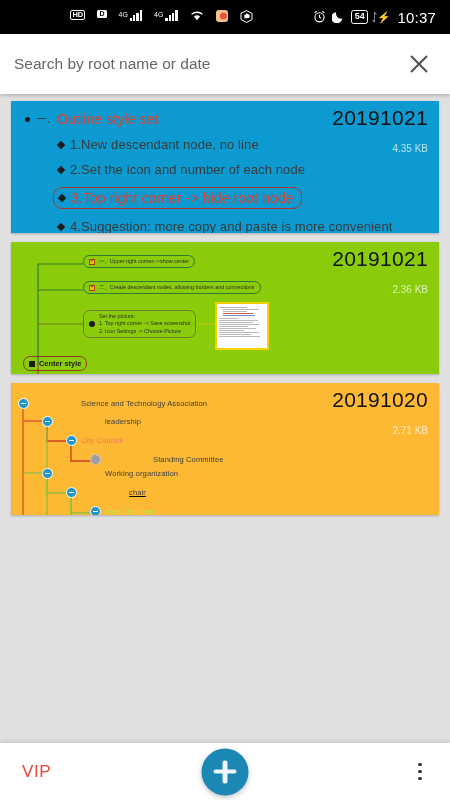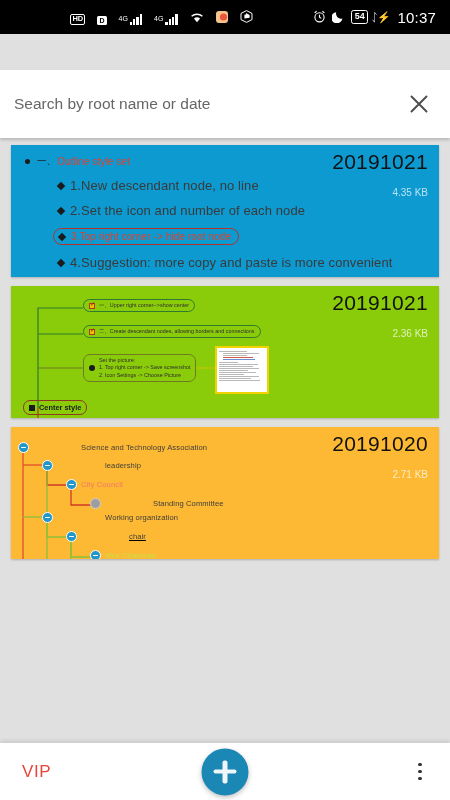--- a/index.html
+++ b/index.html
@@ -14,21 +14,21 @@
   
   .status-bar {
     height: 34px;
     background: #000;
     display: flex;
     align-items: center;
     justify-content: space-between;
     padding: 0 14px 0 22px;
     color: #fff;
   }
-  .status-left { display: flex; align-items: flex-end; gap: 12px; padding-left: 48px; }
+  .status-left { display: flex; align-items: flex-start; gap: 12px; padding-left: 48px; }
   .status-right { display: flex; align-items: center; gap: 6px; }
   .hd-badge {
     font-size: 7.5px; font-weight: bold; border: 1.4px solid #fff;
     border-radius: 2px; padding: 0.5px 1.5px; line-height: 1.05;
     letter-spacing: -0.2px;
   }
   .d-badge {
     font-size: 7px; font-weight: bold; background: #fff; color: #000;
     border-radius: 1.5px; padding: 0.5px 2px; line-height: 1.05;
   }
@@ -41,30 +41,29 @@
   .batt {
     border: 1.4px solid #fff; border-radius: 2.5px; font-size: 9px;
     font-weight: bold; padding: 0px 2.5px; line-height: 1.25;
   }
   .clock { font-size: 15px; letter-spacing: 0.2px; }
   .bolt { font-size: 11px; margin-left: -3px; }
   .ic { font-size: 13px; line-height: 1; }
 
   
   .search-bar {
-    height: 68px;
+    height: 60px;
     background: #ffffff;
     display: flex;
     align-items: center;
     justify-content: space-between;
     padding: 0 16px 0 14px;
     box-shadow: 0 2px 3px rgba(0,0,0,0.18);
     position: relative;
     z-index: 5;
-    margin-top: 36px;
   }
   .search-input {
     border: none; outline: none; flex: 1;
     font-family: "Liberation Sans", sans-serif;
     font-size: 15.5px; color: #555; background: transparent;
   }
   .search-input::placeholder { color: #666; }
   .close-btn {
     width: 30px; height: 30px; display: flex; align-items: center;
     justify-content: center; cursor: pointer;
@@ -101,21 +100,21 @@
   .ol-row.lvl2 { margin-left: 33px; }
   .bullet-dot {
     width: 5px; height: 5px; border-radius: 50%; background: #1b1b1b;
     margin-right: 7px; flex: 0 0 auto;
   }
   .bullet-diamond {
     width: 6px; height: 6px; background: #1b1b1b; margin-right: 6px;
     transform: rotate(45deg); flex: 0 0 auto;
   }
   .ol-txt { font-size: 13px; color: #3a3a3a; white-space: nowrap; letter-spacing: 0.1px; }
-  .ol-txt.red { color: #e0402e; font-size: 10px; }
+  .ol-txt.red { color: #e0402e; font-size: 14px; }
   .cn-num { font-size: 9.6px; color: #222; margin-right: 1px; }
   .ol-boxed {
     border: 1px solid #b5322a; border-radius: 9px; padding: 2px 7px 2px 5px;
     display: inline-flex; align-items: center; margin-left: -5px;
   }
 
   
   .mindmap { position: absolute; inset: 0; }
   .mm-node {
     position: absolute; border-radius: 7px; background: transparent;

